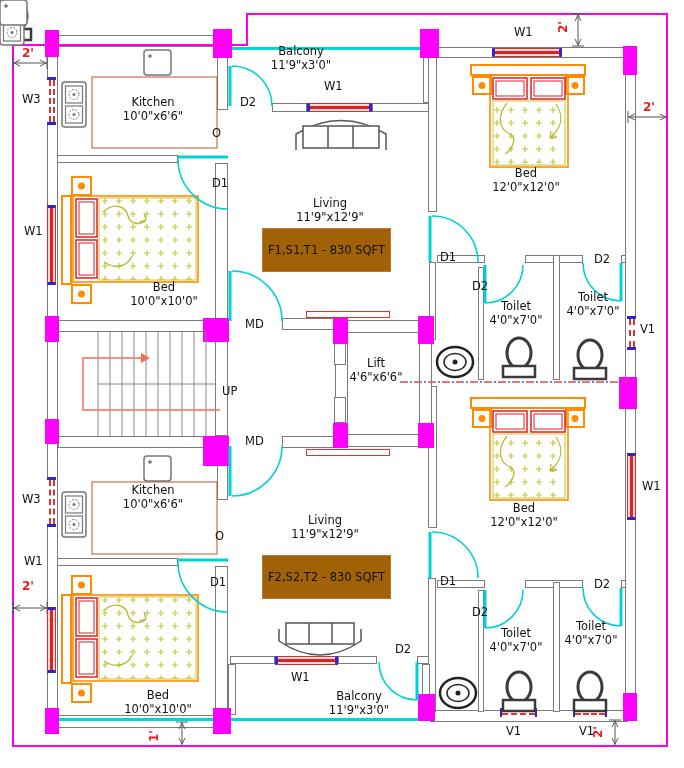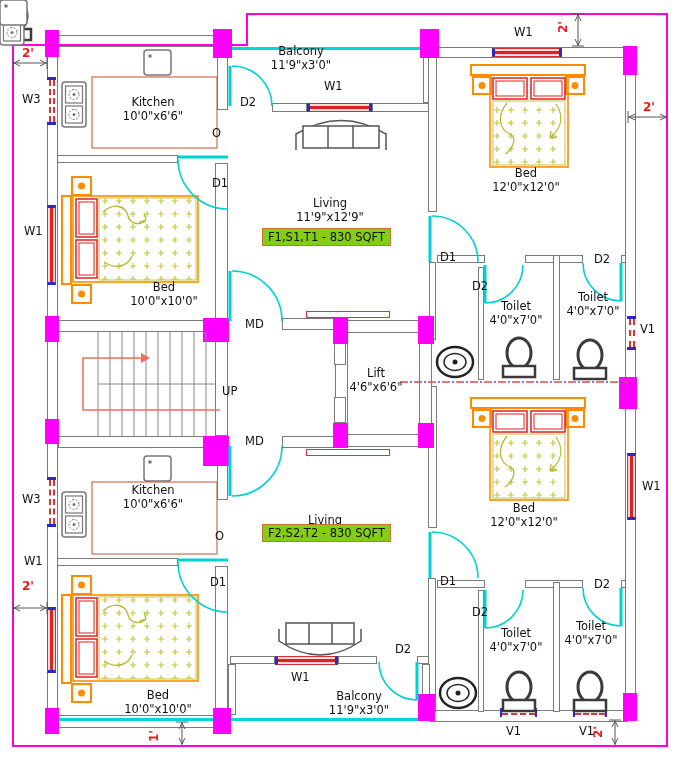--- a/index.html
+++ b/index.html
@@ -20,21 +20,21 @@
   .win-v i{display:block;width:3px;height:100%;margin-left:2px;background:#dd2222;}
   .wd-v{position:absolute;width:9px;background:#fff;border-top:3px solid #2828cc;border-bottom:3px solid #2828cc;box-sizing:border-box;}
   .wd-v i{display:block;width:6px;margin:0 auto;height:100%;border-left:2px dashed #e03030;border-right:2px dashed #e03030;box-sizing:border-box;}
   .wd-h{position:absolute;height:9px;background:#fff;border-left:2px solid #2828cc;border-right:2px solid #2828cc;box-sizing:border-box;}
   .wd-h i{display:block;height:6px;margin-top:1px;border-top:2px dashed #e03030;border-bottom:2px dashed #e03030;box-sizing:border-box;}
   
   .rm{position:absolute;text-align:center;font-size:11.5px;line-height:13.5px;color:#111;z-index:30;}
   .dl,.wl{position:absolute;font-size:11.5px;color:#111;z-index:30;white-space:nowrap;}
   .dim{position:absolute;font-size:12px;font-weight:600;color:#f01818;z-index:30;white-space:nowrap;}
   .rot{transform:rotate(-90deg);transform-origin:center;}
-  .unit{position:absolute;font-size:11.5px;color:#111;border:1px solid #c87430;padding:1px 5px;background:#84cc16;white-space:nowrap;z-index:30;}
+  .unit{position:absolute;font-size:11.5px;color:#111;border:1px solid #c87430;padding:14px 5px;background:#a16207;white-space:nowrap;z-index:30;}
   .ov{position:absolute;left:0;top:0;z-index:20;}
   .z10{z-index:10;} .z12{z-index:12;} .z15{z-index:15;}
 </style>
 </head>
 <body>
 
 <div class="canvas">
 
   <div class="w" style="left:47px;top:35px;width:183px;height:12px"></div>
   <div class="w" style="left:430px;top:47px;width:198px;height:11px"></div>
@@ -297,37 +297,37 @@
     <div>12'0"x12'0"</div>
   </div>
   <div class="rm" style="left:471px;top:300px;width:90px">
     <div>Toilet</div>
     <div>4'0"x7'0"</div>
   </div>
   <div class="rm" style="left:548px;top:291px;width:90px">
     <div>Toilet</div>
     <div>4'0"x7'0"</div>
   </div>
-  <div class="rm" style="left:331px;top:367px;width:90px">
+  <div class="rm" style="left:331px;top:357px;width:90px">
     <div>Lift</div>
     <div>4'6"x6'6"</div>
   </div>
   <div class="rm" style="left:108px;top:484px;width:90px">
     <div>Kitchen</div>
     <div>10'0"x6'6"</div>
   </div>
   <div class="rm" style="left:113px;top:689px;width:90px">
     <div>Bed</div>
     <div>10'0"x10'0"</div>
   </div>
   <div class="rm" style="left:280px;top:514px;width:90px">
     <div>Living</div>
     <div>11'9"x12'9"</div>
   </div>
-  <div class="unit" style="left:262px;top:524px">F2,S2,T2 - 830 SQFT</div>
+  <div class="unit" style="left:262px;top:555px">F2,S2,T2 - 830 SQFT</div>
   <div class="rm" style="left:479px;top:502px;width:90px">
     <div>Bed</div>
     <div>12'0"x12'0"</div>
   </div>
   <div class="rm" style="left:471px;top:627px;width:90px">
     <div>Toilet</div>
     <div>4'0"x7'0"</div>
   </div>
   <div class="rm" style="left:546px;top:620px;width:90px">
     <div>Toilet</div>

